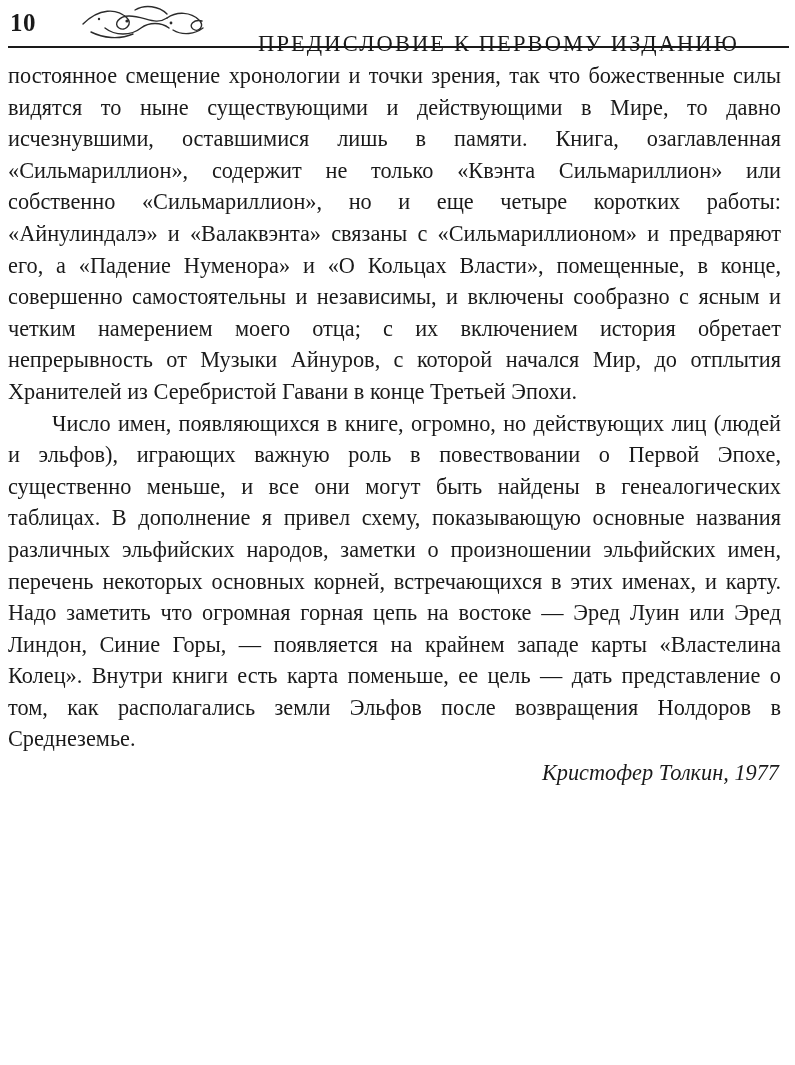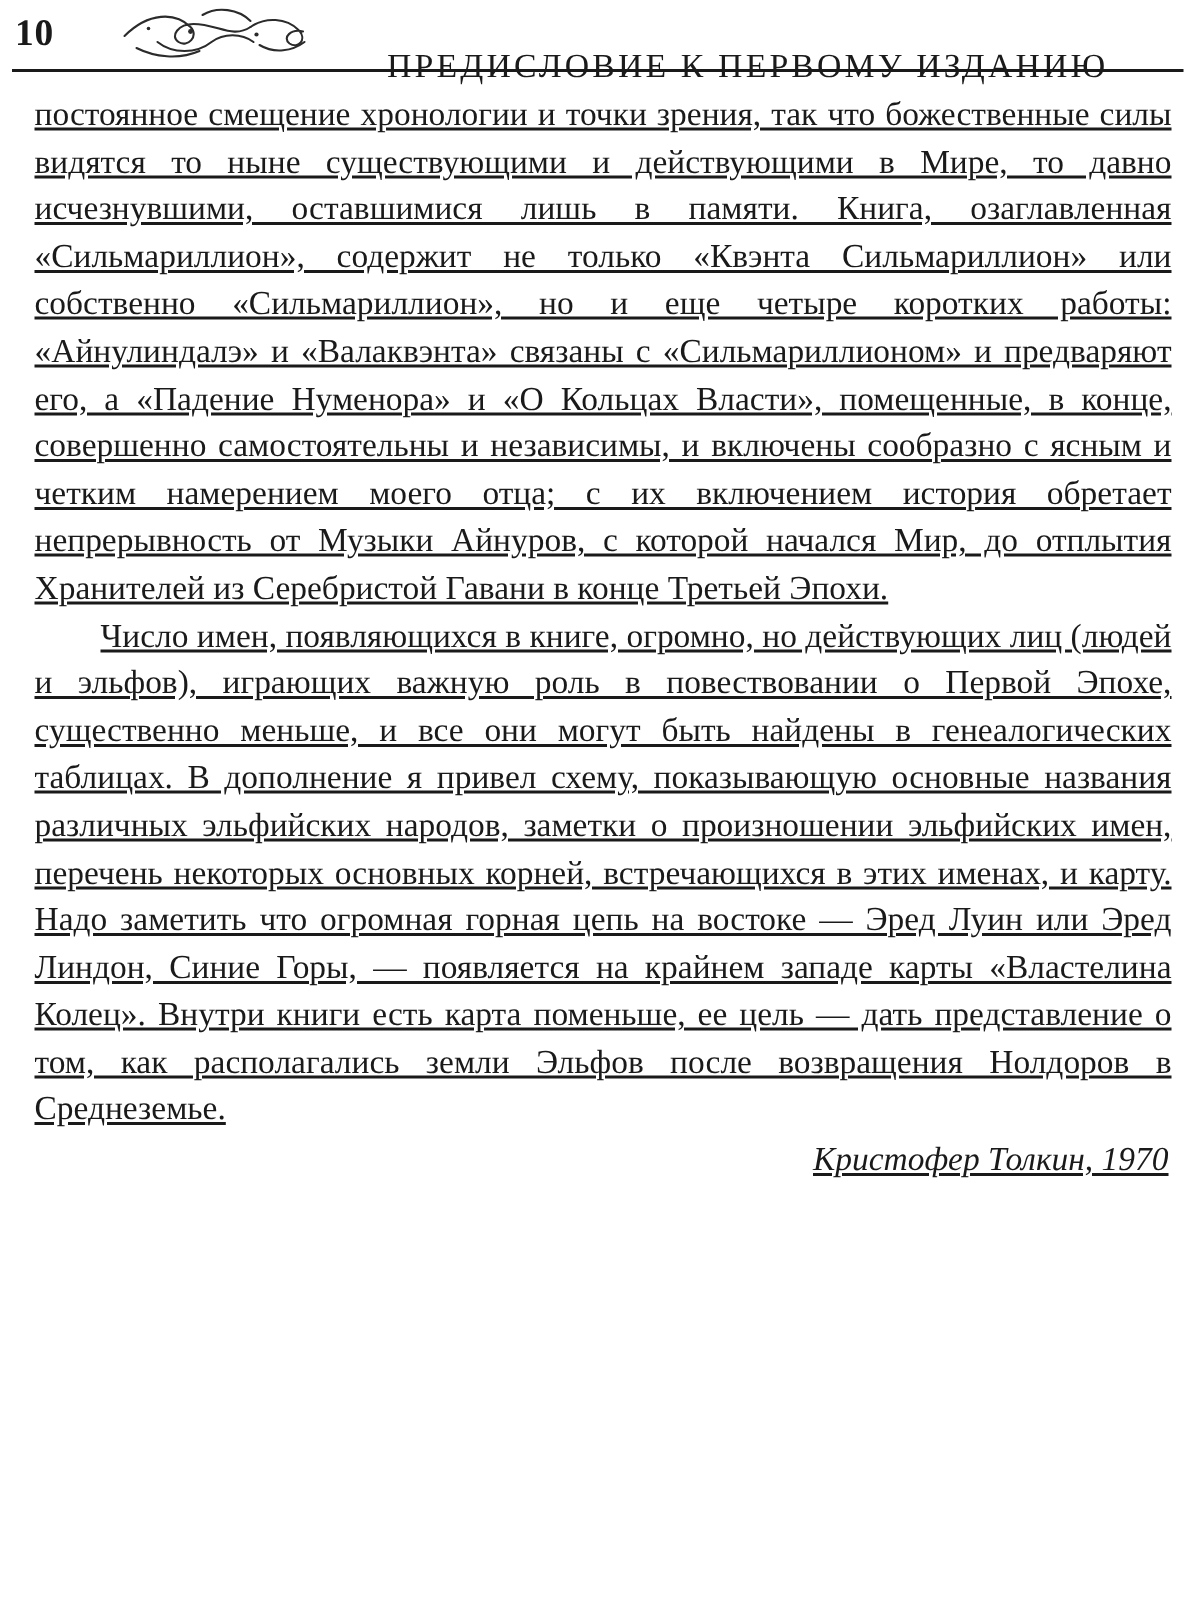--- a/index.html
+++ b/index.html
@@ -55,23 +55,22 @@
     padding-right: 10px;
     margin-top: 44px;
   }
   .rule {
     height: 2px;
     background: #1a1a1a;
     margin: 2px 6px 0 8px;
   }
   
   .content {
-    padding: 12px 14px 0 23px;
+    padding: 12px 14px 0 8px;
     box-sizing: border-box;
-    text-decoration: underline;
   }
   p {
     margin: 0;
     font-size: 22.3px;
     line-height: 31.6px;
     text-align: justify;
     text-justify: inter-word;
     hyphens: manual;
   }
   p.indent {
@@ -111,16 +110,16 @@
       </svg>
     </div>
     <div class="running-title">ПРЕДИСЛОВИЕ К ПЕРВОМУ ИЗДАНИЮ</div>
   </div>
 
   <div class="rule"></div>
 
   <div class="content">
     <p>постоянное смещение хронологии и точки зрения, так что божественные силы видятся то ныне существующими и действующими в Мире, то давно исчезнувшими, оставшимися лишь в памяти. Книга, озаглавленная «Сильмариллион», содержит не только «Квэнта Сильмариллион» или собственно «Сильмариллион», но и еще четыре коротких работы: «Айнулиндалэ» и «Валаквэнта» связаны с «Сильмариллионом» и предваряют его, а «Падение Нуменора» и «О Кольцах Власти», помещенные, в конце, совершенно самостоятельны и независимы, и включены сообразно с ясным и четким намерением моего отца; с их включением история обретает непрерывность от Музыки Айнуров, с которой начался Мир, до отплытия Хранителей из Серебристой Гавани в конце Третьей Эпохи.</p>
     <p class="indent">Число имен, появляющихся в книге, огромно, но действующих лиц (людей и эльфов), играющих важную роль в повествовании о Первой Эпохе, существенно меньше, и все они могут быть найдены в генеалогических таблицах. В дополнение я привел схему, показывающую основные названия различных эльфийских народов, заметки о произношении эльфийских имен, перечень некоторых основных корней, встречающихся в этих именах, и карту. Надо заметить что огромная горная цепь на востоке — Эред Луин или Эред Линдон, Синие Горы, — появляется на крайнем западе карты «Властелина Колец». Внутри книги есть карта поменьше, ее цель — дать представление о том, как располагались земли Эльфов после возвращения Нолдоров в Среднеземье.</p>
-    <div class="signature">Кристофер Толкин, 1970</div>
+    <div class="signature">Кристофер Толкин, 1977</div>
   </div>
 
 </div>
 
 </body></html>

